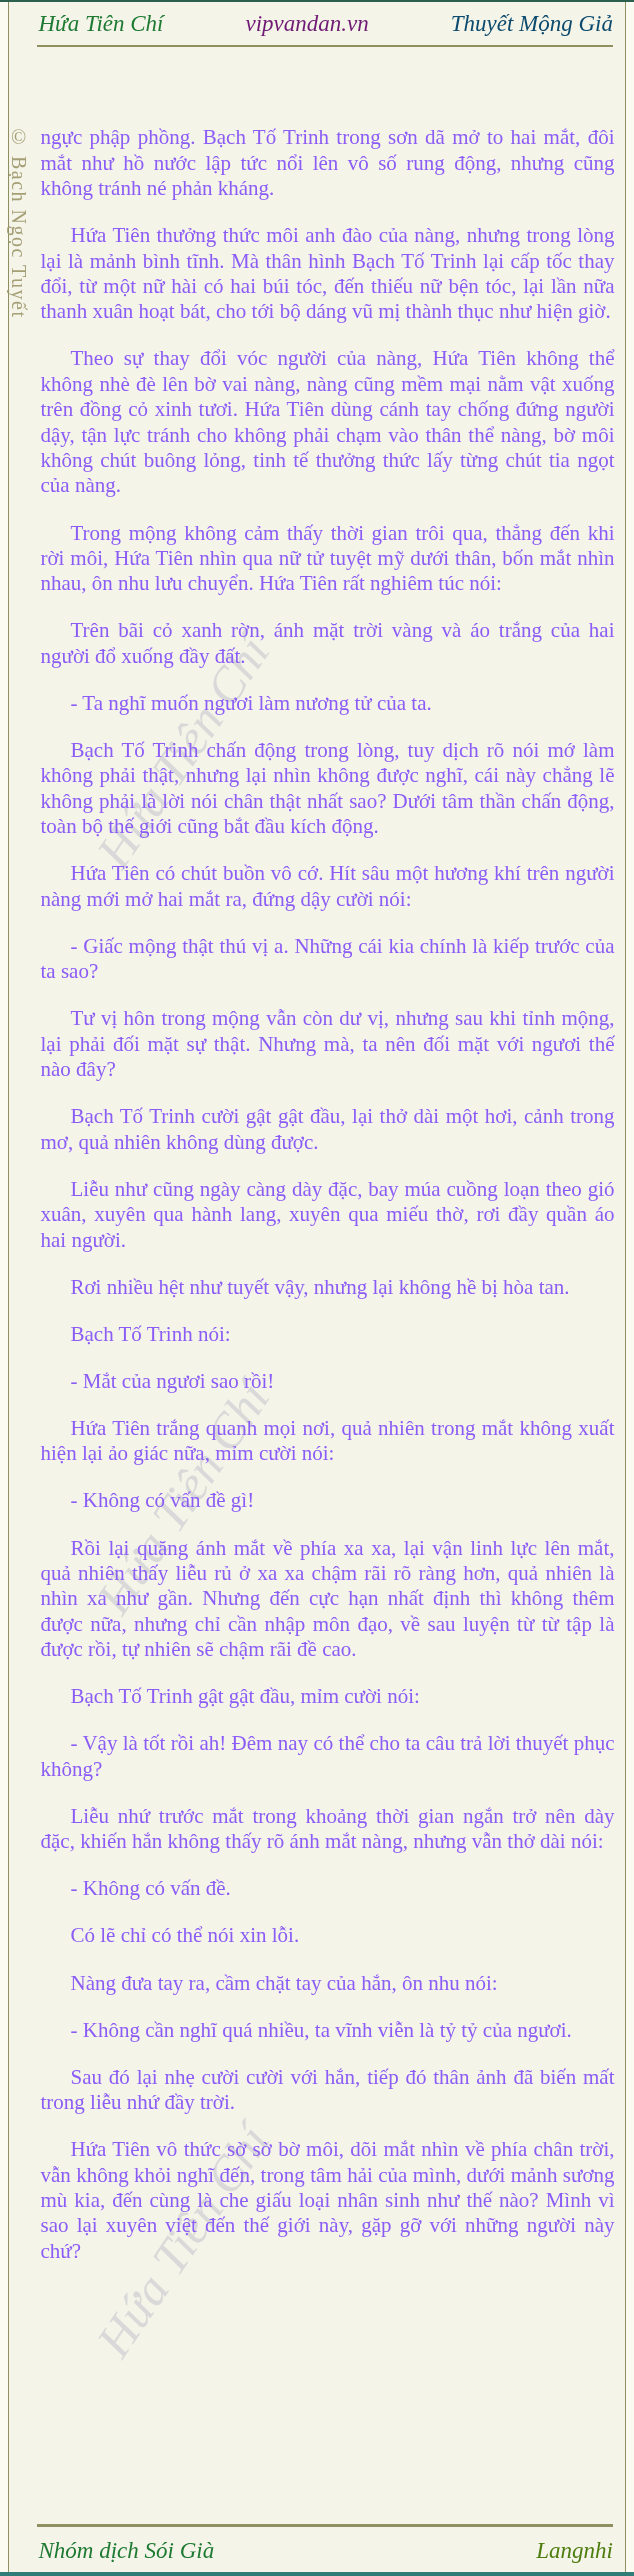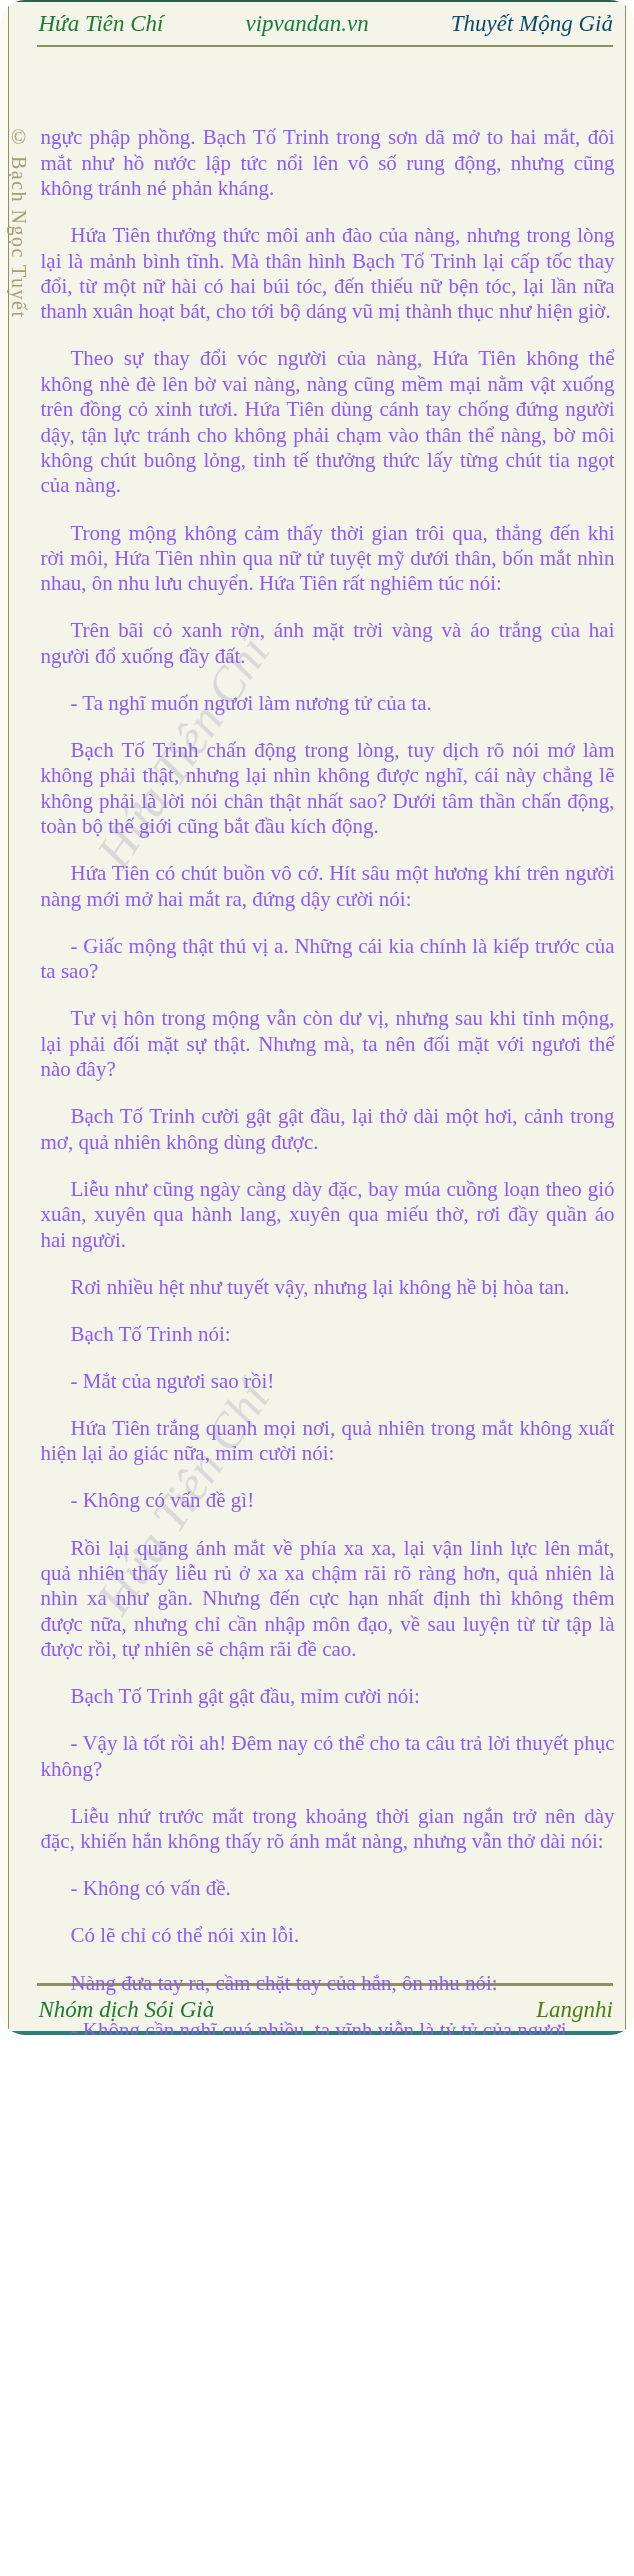--- a/index.html
+++ b/index.html
@@ -1,26 +1,26 @@
 <!DOCTYPE html>
 <html style="font-size:12px"><head>
 <meta charset="utf-8">
 <style>
   html,body{margin:0;padding:0;}
   body{width:635px;height:2576px;font-family:"Liberation Serif","DejaVu Serif",serif;}
-  .page{position:relative;width:635px;height:2035px;background:#fbfbf2;overflow:hidden;border-radius:25px;}
+  .page{position:relative;width:635px;height:2576px;background:#fbfbf2;overflow:hidden;}
   .strip{position:absolute;left:0;right:0;}
   .strip.top{top:0;height:2.2px;background:#2c5f4e;}
   .strip.bottom{bottom:0;height:4.5px;background:#2e7d78;}
   .inner{position:absolute;top:2.2px;bottom:4.5px;left:7.5px;right:9px;background:#f4f4e8;
          border-left:1.5px solid #8f8f62;border-right:1.5px solid #8f8f62;}
   .header{position:absolute;top:9px;left:30px;right:12px;display:flex;
           justify-content:space-between;align-items:baseline;font-style:italic;font-size:23px;}
   .h-left{color:#1e7a33;}
-  .h-center{color:#15803d;}
+  .h-center{color:#701a75;}
   .h-right{color:#0c4a6e;}
   .rule{position:absolute;height:2.2px;background:#8f8f62;}
   .header-rule{top:43px;left:28px;right:12px;}
   .footer-rule{bottom:45px;left:28px;right:12px;}
   .side-text{position:absolute;top:124px;left:0px;writing-mode:vertical-rl;
              font-size:20px;color:#a59f76;letter-spacing:1.5px;line-height:1;}
   .wm{position:absolute;left:6px;width:336px;text-align:center;font-style:italic;
       font-size:49px;color:#d9d9d9;white-space:nowrap;transform:rotate(-56deg);z-index:0;}
   .wm1{top:721px;}
   .wm2{top:1467px;}

